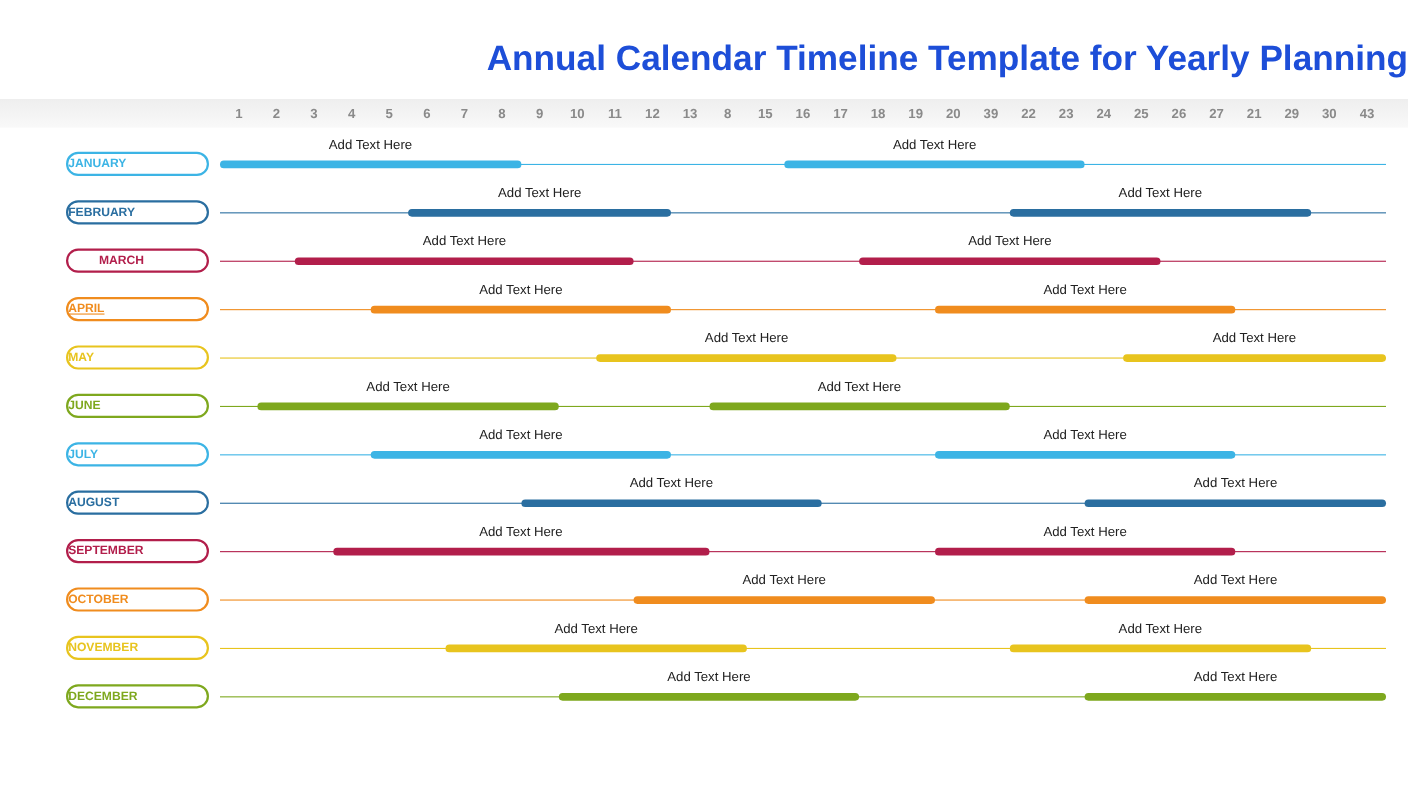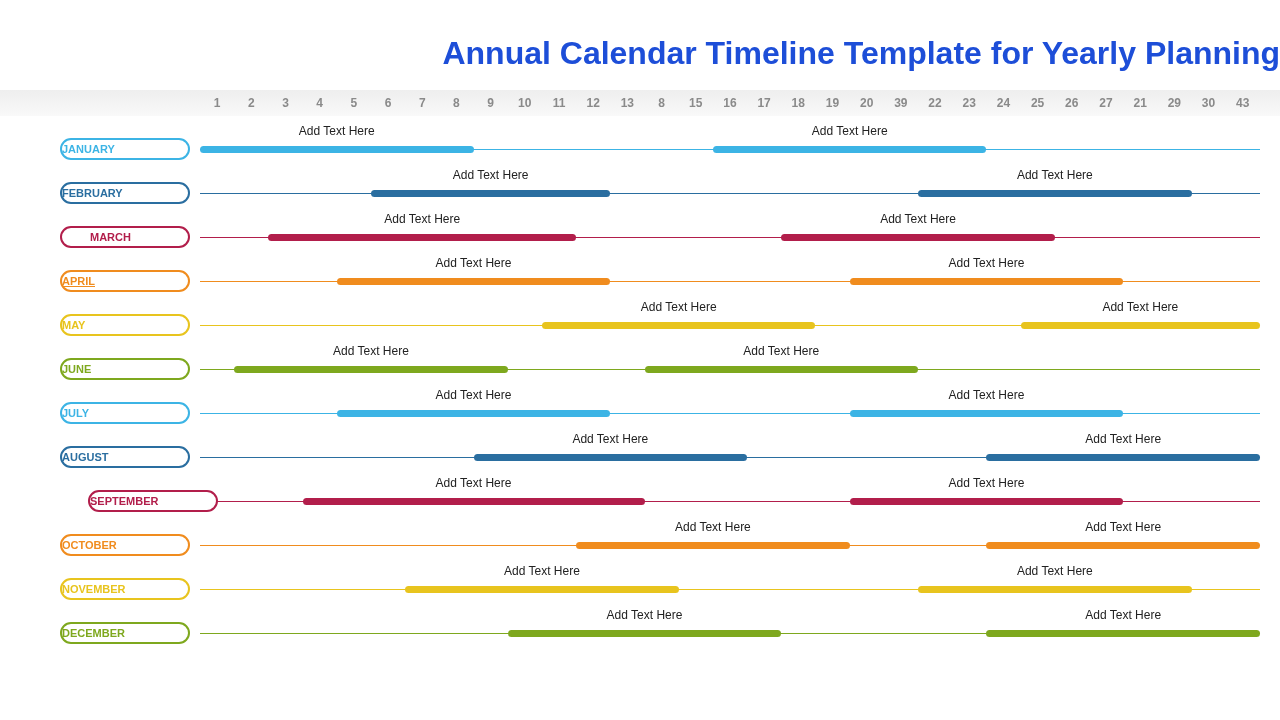--- a/index.html
+++ b/index.html
@@ -208,21 +208,21 @@
       <div class="track" style="background: rgb(42, 110, 160);">
         <div class="bar" style="background: rgb(42, 110, 160); left: 25.8065%; width: 25.8065%;">
           <div class="bar-label">Add Text Here</div>
         </div>
         <div class="bar" style="background: rgb(42, 110, 160); left: 74.1935%; width: 25.8065%;">
           <div class="bar-label">Add Text Here</div>
         </div>
       </div>
     </div>
     <div class="row">
-      <div class="pill" style="border-color: rgb(178, 30, 75); color: rgb(178, 30, 75); margin-left: 28px;">SEPTEMBER</div>
+      <div class="pill" style="border-color: rgb(178, 30, 75); color: rgb(178, 30, 75);">SEPTEMBER</div>
       <div class="track" style="background: rgb(178, 30, 75);">
         <div class="bar" style="background: rgb(178, 30, 75); left: 9.67742%; width: 32.2581%;">
           <div class="bar-label">Add Text Here</div>
         </div>
         <div class="bar" style="background: rgb(178, 30, 75); left: 61.2903%; width: 25.8065%;">
           <div class="bar-label">Add Text Here</div>
         </div>
       </div>
     </div>
     <div class="row">

